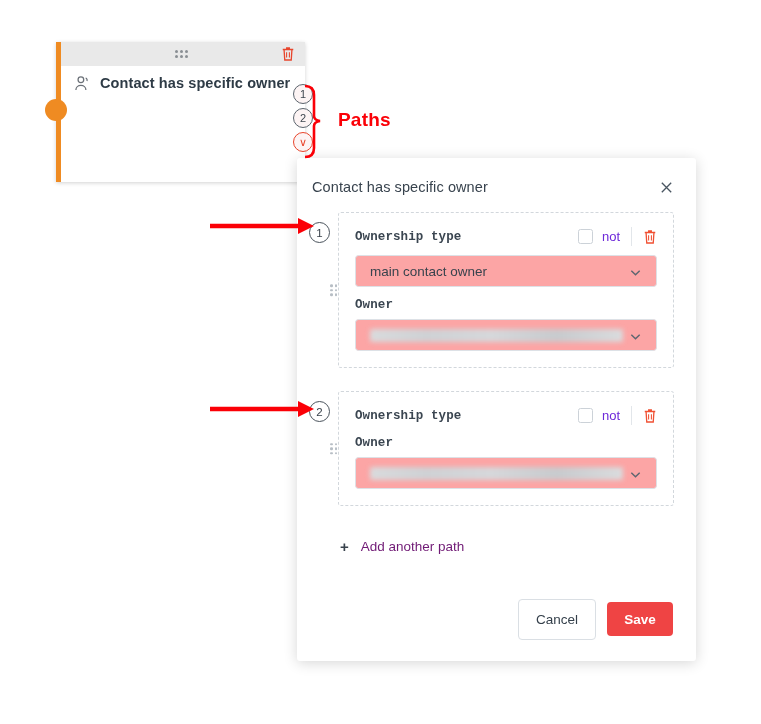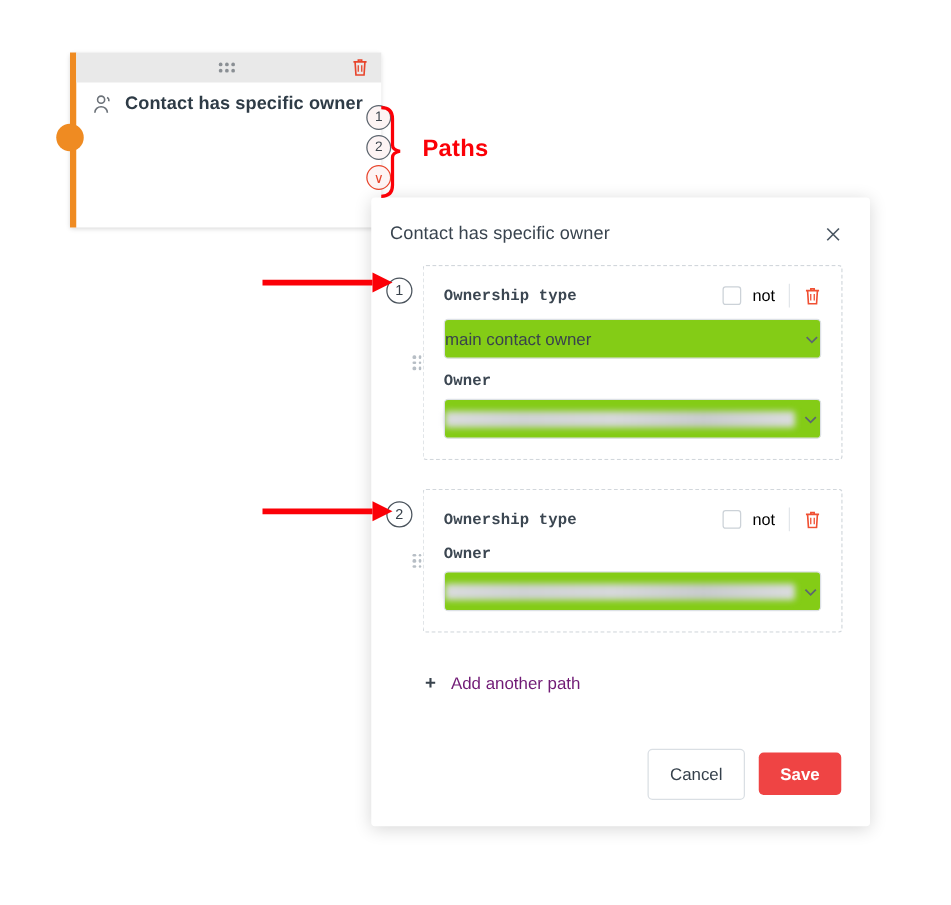--- a/index.html
+++ b/index.html
@@ -218,44 +218,44 @@
   .not-checkbox {
     width: 15px; height: 15px;
     border: 1.4px solid #ccd2d8;
     border-radius: 2.5px;
     background: #fff;
     cursor: pointer;
     flex: none;
   }
   .not-label {
     font-size: 13px;
-    color: #000000;
+    color: #6d28d9;
     margin-left: 9px;
     margin-right: 11px;
   }
   .row-divider {
     width: 1px; height: 19px;
     background: #e2e6ea;
     margin-right: 11px;
   }
   .row-delete-icon {
     width: 14px; height: 16px;
     color: #f05033;
     cursor: pointer;
     flex: none;
   }
 
   .select-control {
     height: 32px;
     border: 1px solid #dde1e6;
     border-radius: 3.5px;
-    background: #84cc16;
-    display: flex;
-    align-items: center;
-    padding: 0 0;
+    background: #fca5a5;
+    display: flex;
+    align-items: center;
+    padding: 0 14px;
     cursor: pointer;
   }
   .select-value {
     flex: 1;
     font-size: 13.5px;
     color: #39434d;
     white-space: nowrap;
     overflow: hidden;
   }
   .select-value.redacted {

